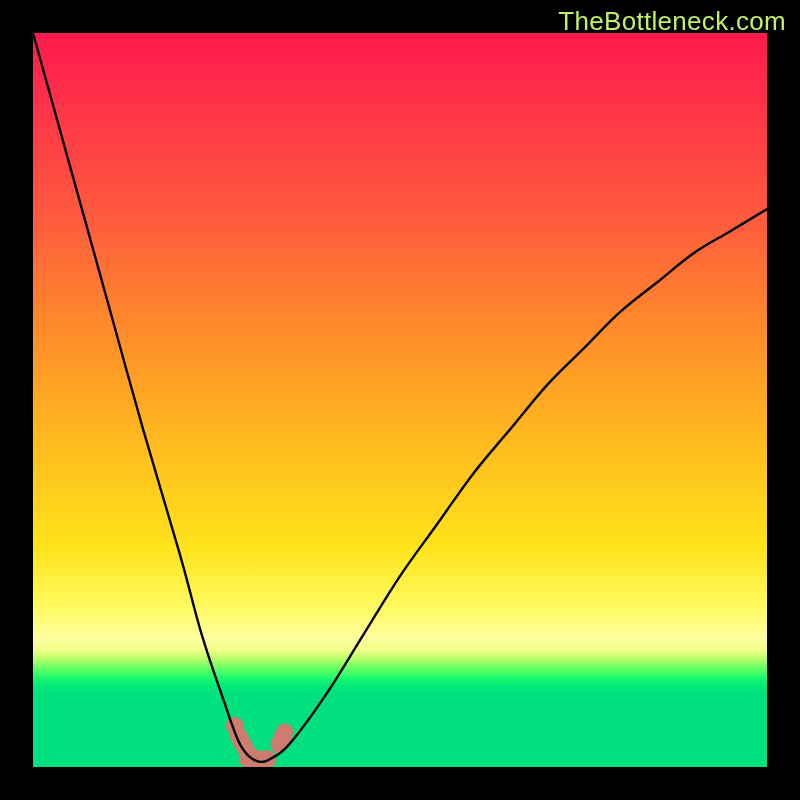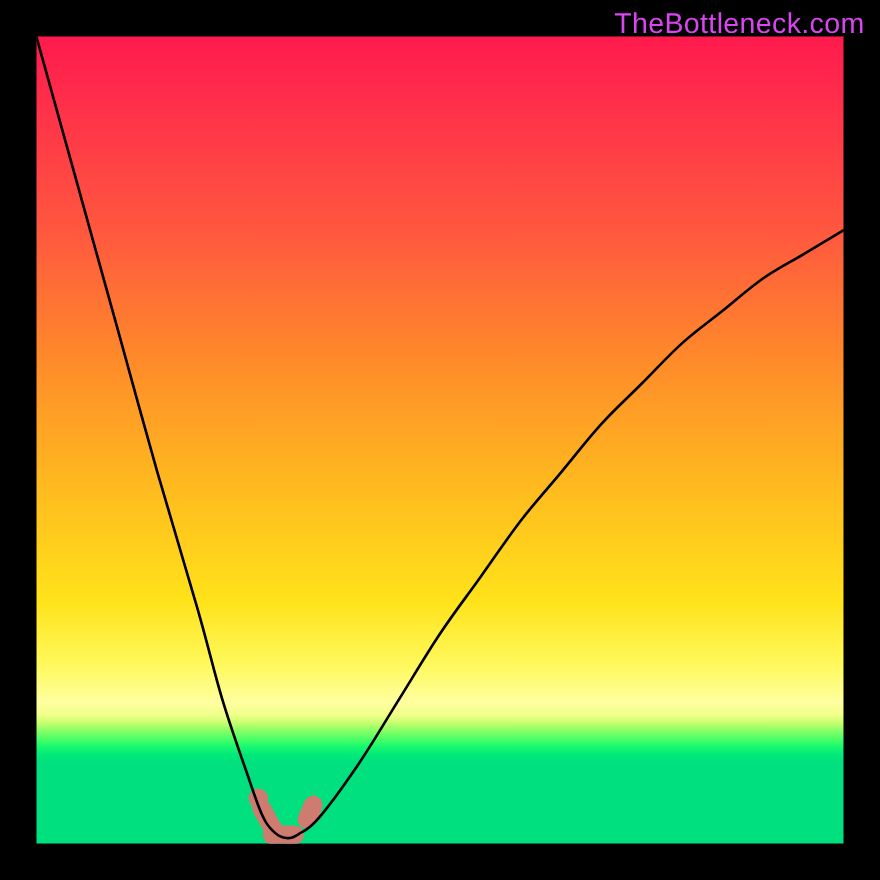--- a/index.html
+++ b/index.html
@@ -40,21 +40,21 @@
       #18f86f 88%,
       #00e97a 89%,
       #00e07e 90%,
       #00e07e 100%
     );
   }
   .watermark {
     position: absolute;
     top: 6px;
     right: 14px;
-    color: #d946ef;
+    color: #bef264;
     font-size: 26px;
     font-weight: 500;
     letter-spacing: 0.3px;
     user-select: none;
   }
   svg.curve {
     position: absolute;
     inset: 0;
     width: 734px;
     height: 734px;

